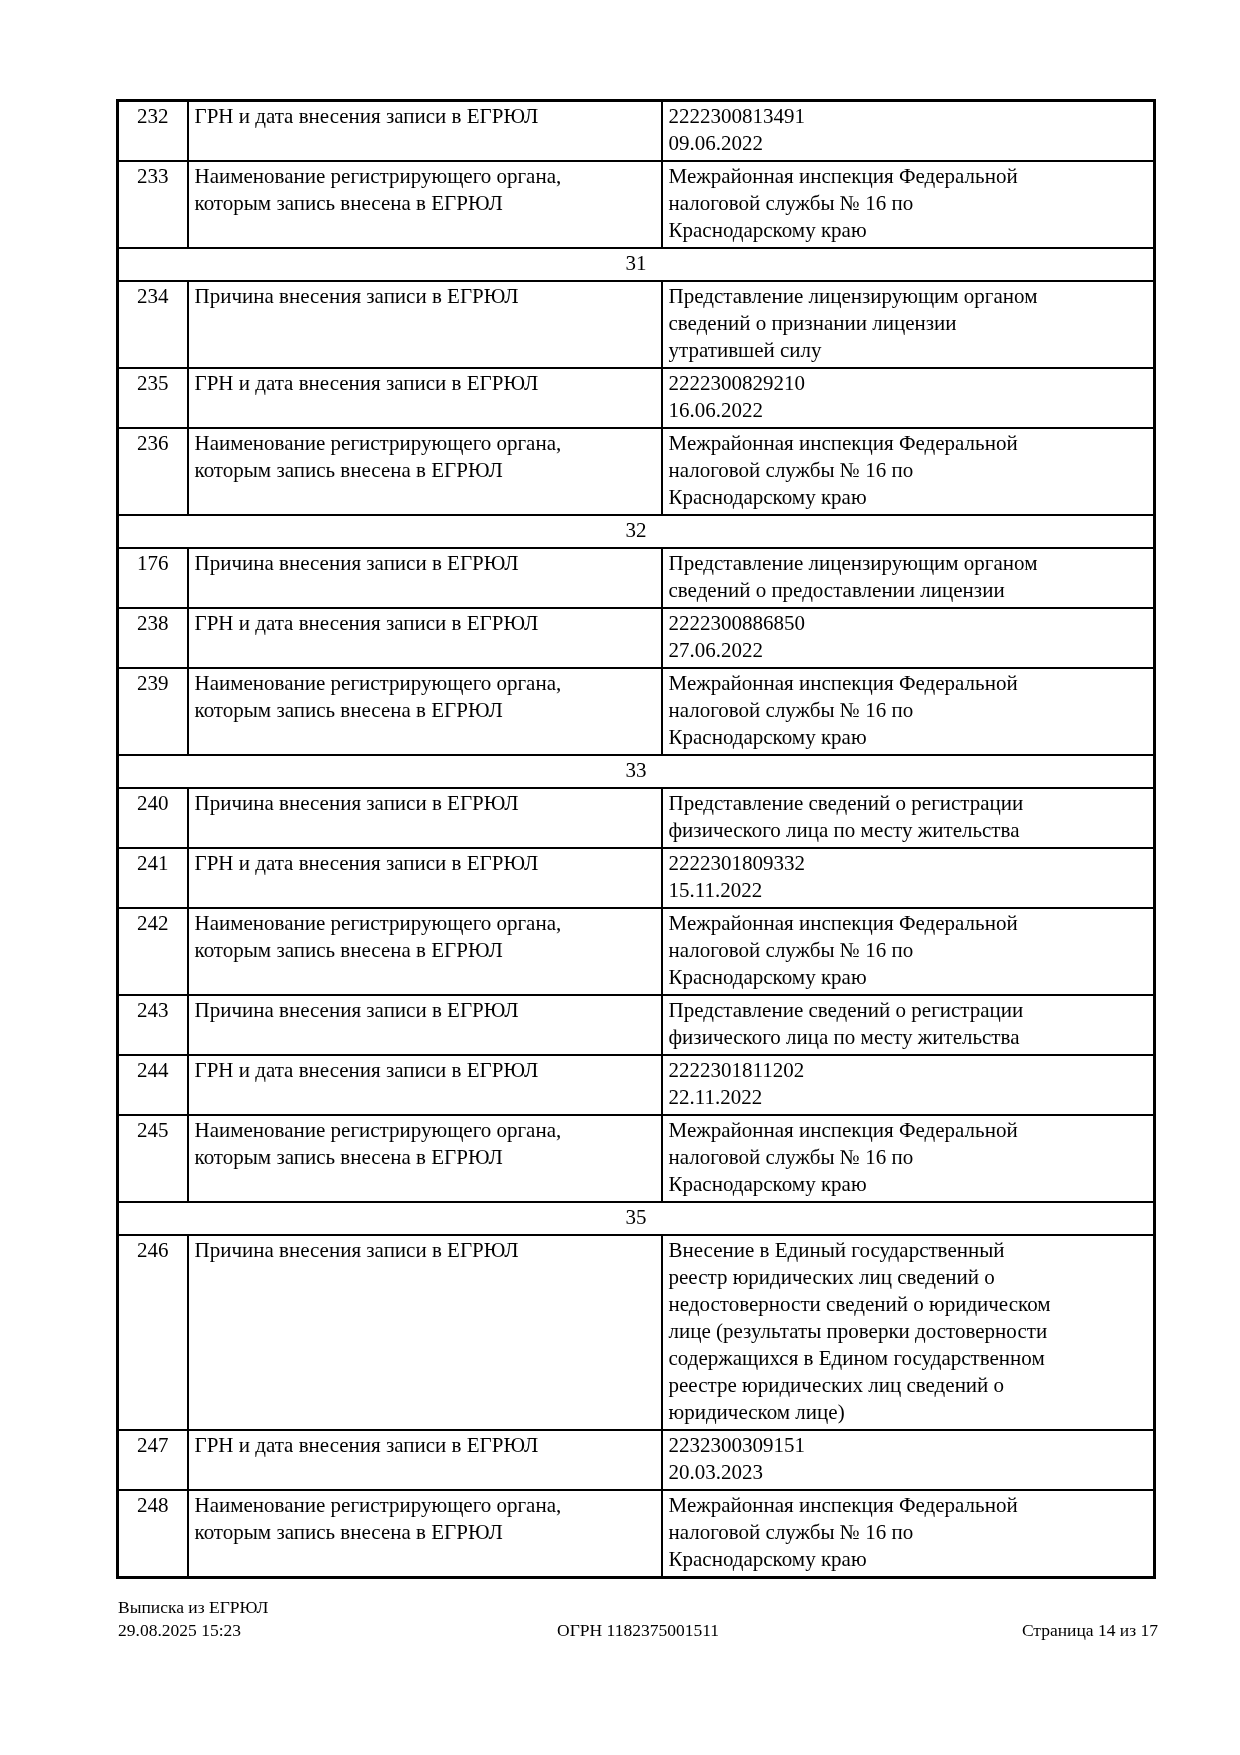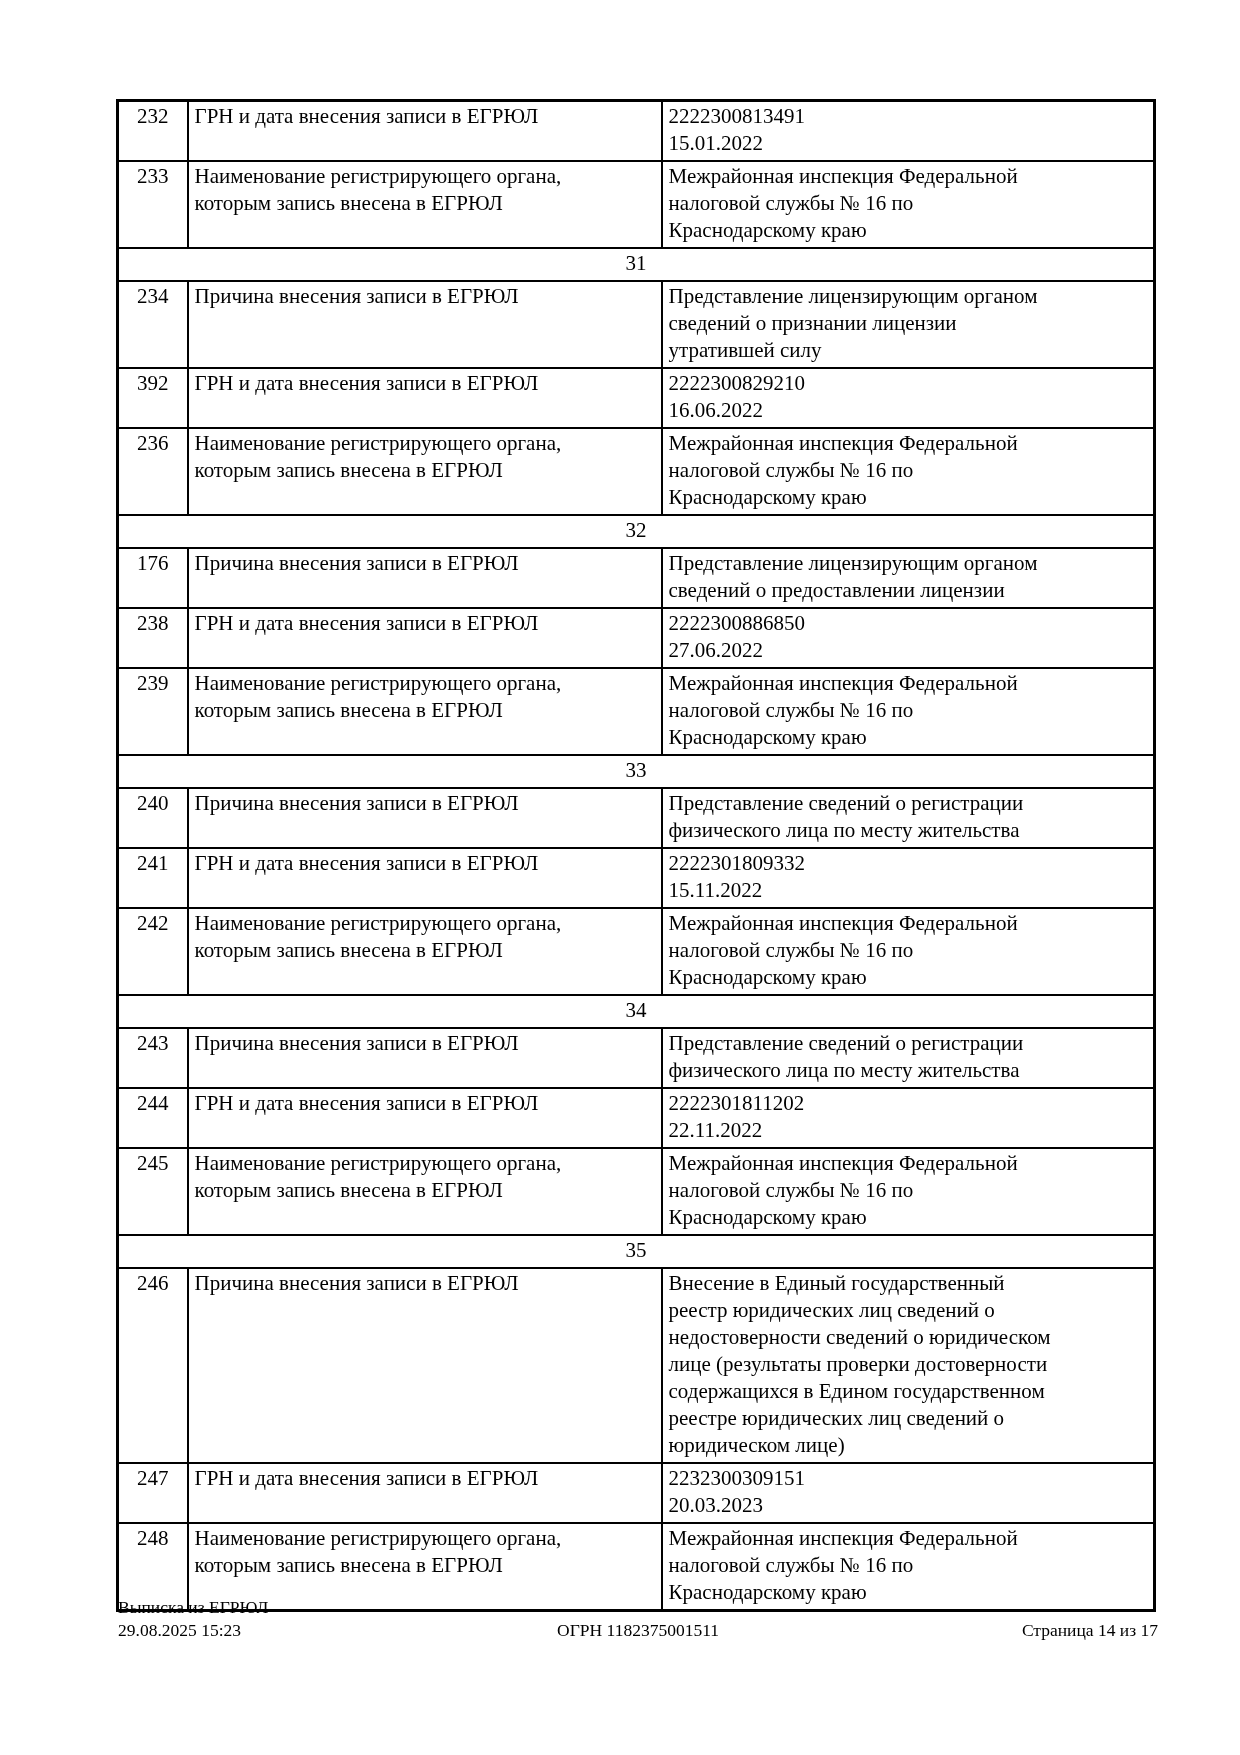--- a/index.html
+++ b/index.html
@@ -68,42 +68,42 @@
     <colgroup>
       <col style="width:70px">
       <col style="width:474px">
       <col style="width:493px">
     </colgroup>
     <tbody>
         <tr>
     <td class="cell-num">232</td>
     <td class="cell-label">ГРН и дата внесения записи в ЕГРЮЛ</td>
     <td class="cell-value">2222300813491
-15.01.2022</td>
+09.06.2022</td>
   </tr>
         <tr>
     <td class="cell-num">233</td>
     <td class="cell-label">Наименование регистрирующего органа,
 которым запись внесена в ЕГРЮЛ</td>
     <td class="cell-value">Межрайонная инспекция Федеральной
 налоговой службы № 16 по
 Краснодарскому краю</td>
   </tr>
         <tr>
     <td class="cell-section" colspan="3">31</td>
   </tr>
         <tr>
     <td class="cell-num">234</td>
     <td class="cell-label">Причина внесения записи в ЕГРЮЛ</td>
     <td class="cell-value">Представление лицензирующим органом
 сведений о признании лицензии
 утратившей силу</td>
   </tr>
         <tr>
-    <td class="cell-num">392</td>
+    <td class="cell-num">235</td>
     <td class="cell-label">ГРН и дата внесения записи в ЕГРЮЛ</td>
     <td class="cell-value">2222300829210
 16.06.2022</td>
   </tr>
         <tr>
     <td class="cell-num">236</td>
     <td class="cell-label">Наименование регистрирующего органа,
 которым запись внесена в ЕГРЮЛ</td>
     <td class="cell-value">Межрайонная инспекция Федеральной
 налоговой службы № 16 по
@@ -147,23 +147,20 @@
     <td class="cell-value">2222301809332
 15.11.2022</td>
   </tr>
         <tr>
     <td class="cell-num">242</td>
     <td class="cell-label">Наименование регистрирующего органа,
 которым запись внесена в ЕГРЮЛ</td>
     <td class="cell-value">Межрайонная инспекция Федеральной
 налоговой службы № 16 по
 Краснодарскому краю</td>
-  </tr>
-        <tr>
-    <td class="cell-section" colspan="3">34</td>
   </tr>
         <tr>
     <td class="cell-num">243</td>
     <td class="cell-label">Причина внесения записи в ЕГРЮЛ</td>
     <td class="cell-value">Представление сведений о регистрации
 физического лица по месту жительства</td>
   </tr>
         <tr>
     <td class="cell-num">244</td>
     <td class="cell-label">ГРН и дата внесения записи в ЕГРЮЛ</td>

